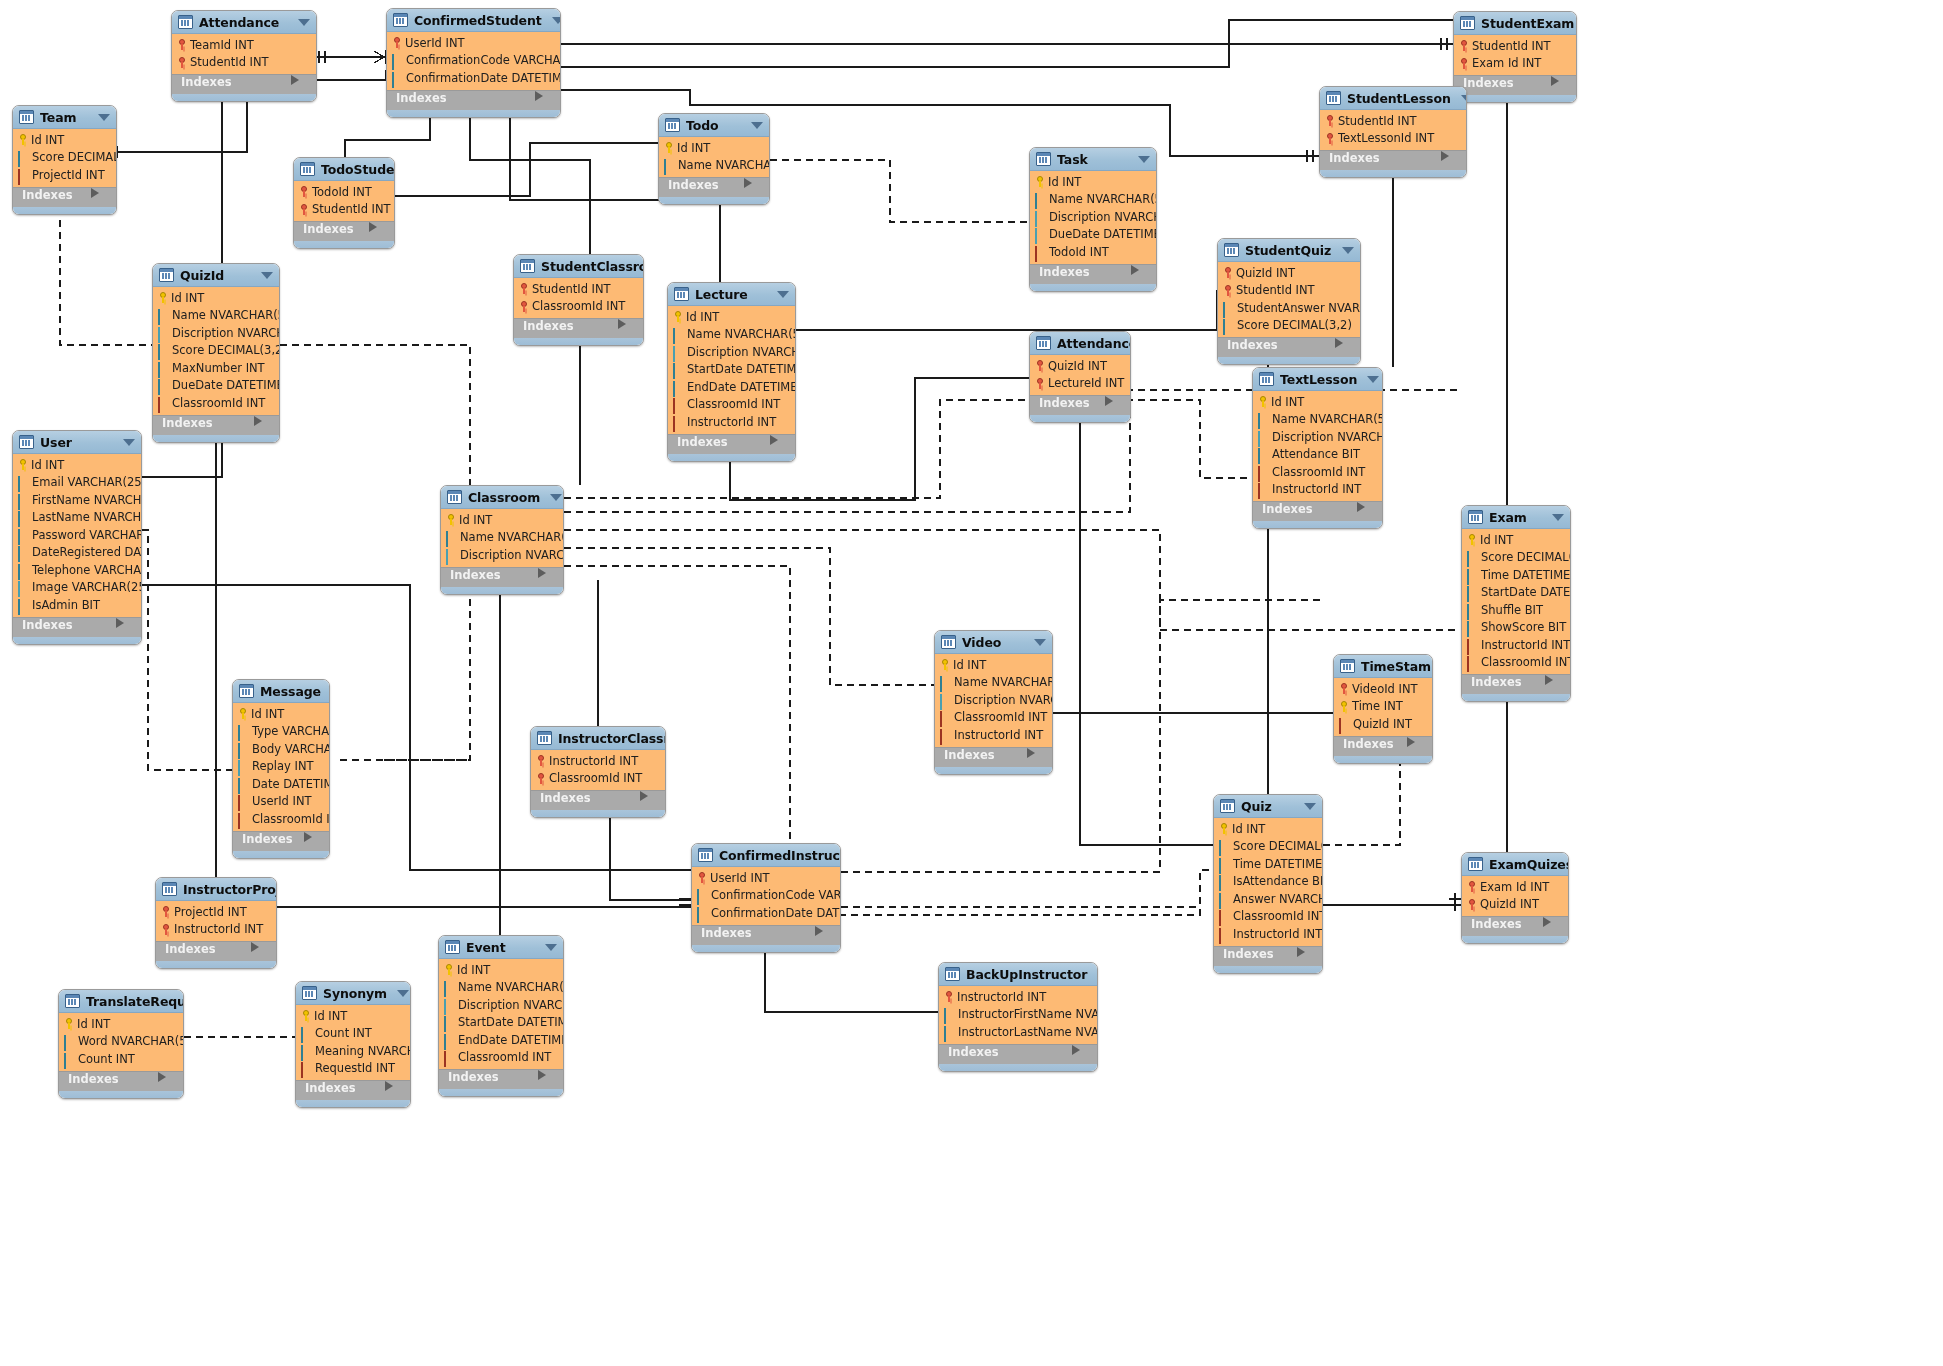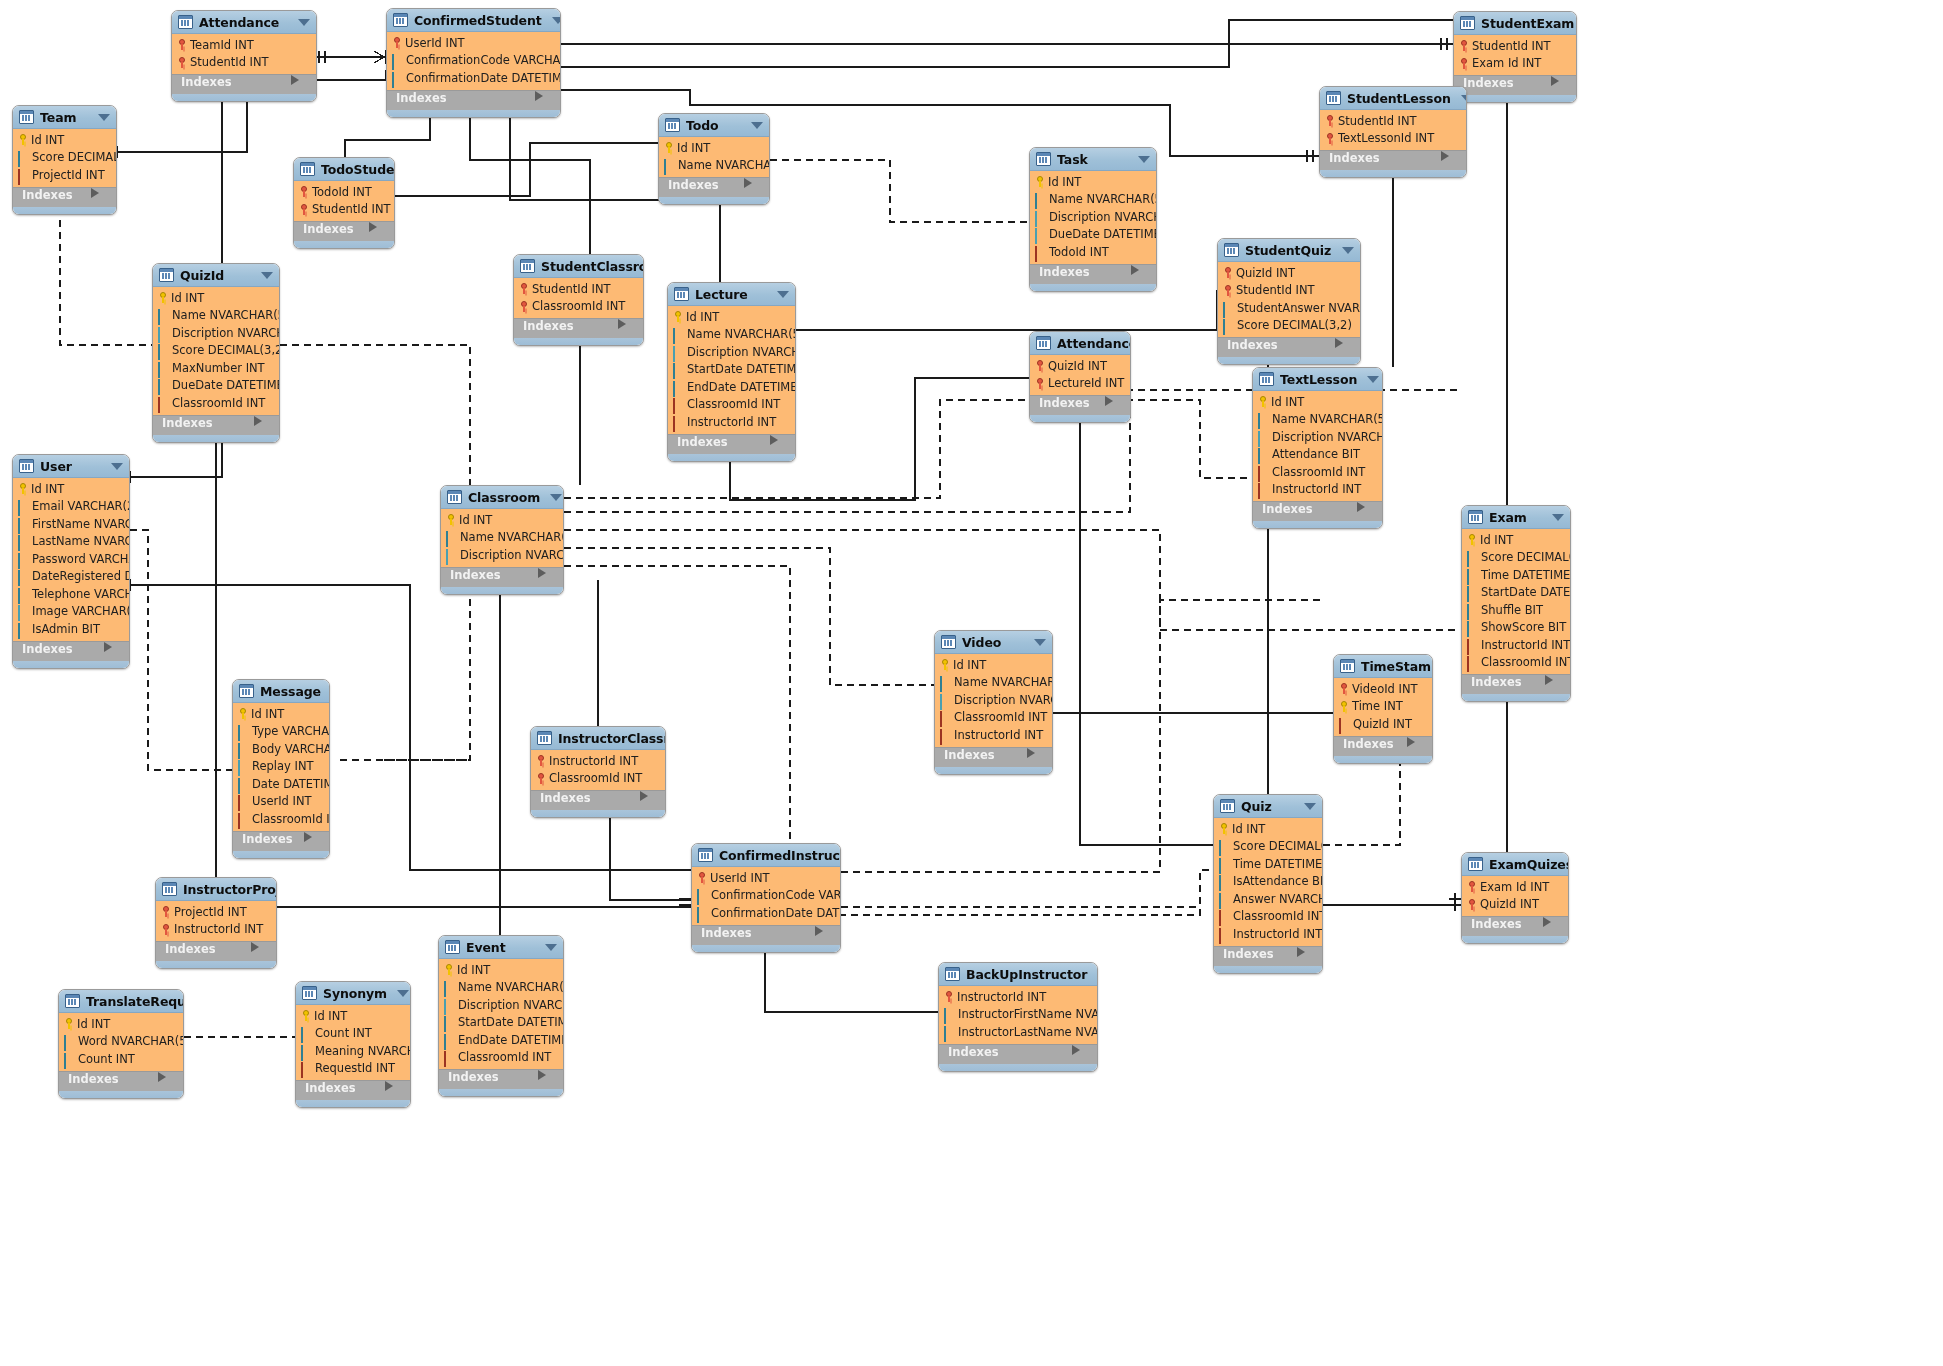--- a/index.html
+++ b/index.html
@@ -524,21 +524,21 @@
             <span class="ic ic-fk"><span class="dia"></span></span>
             <span>InstructorId INT</span>
           </div>
         </div>
         <div class="idx">
           <span>Indexes</span>
           <span class="arr"></span>
         </div>
         <div class="foot"></div>
       </div>
-      <div class="tbl" style="left: 12px; top: 430px; width: 118px; margin-top: 24px;">
+      <div class="tbl" style="left: 12px; top: 430px; width: 130px;">
         <div class="hdr">
           <span class="tico"></span>
           <span class="tname">User</span>
           <span class="caret"></span>
         </div>
         <div class="cols">
           <div class="col">
             <span class="ic ic-pk"></span>
             <span>Id INT</span>
           </div>

